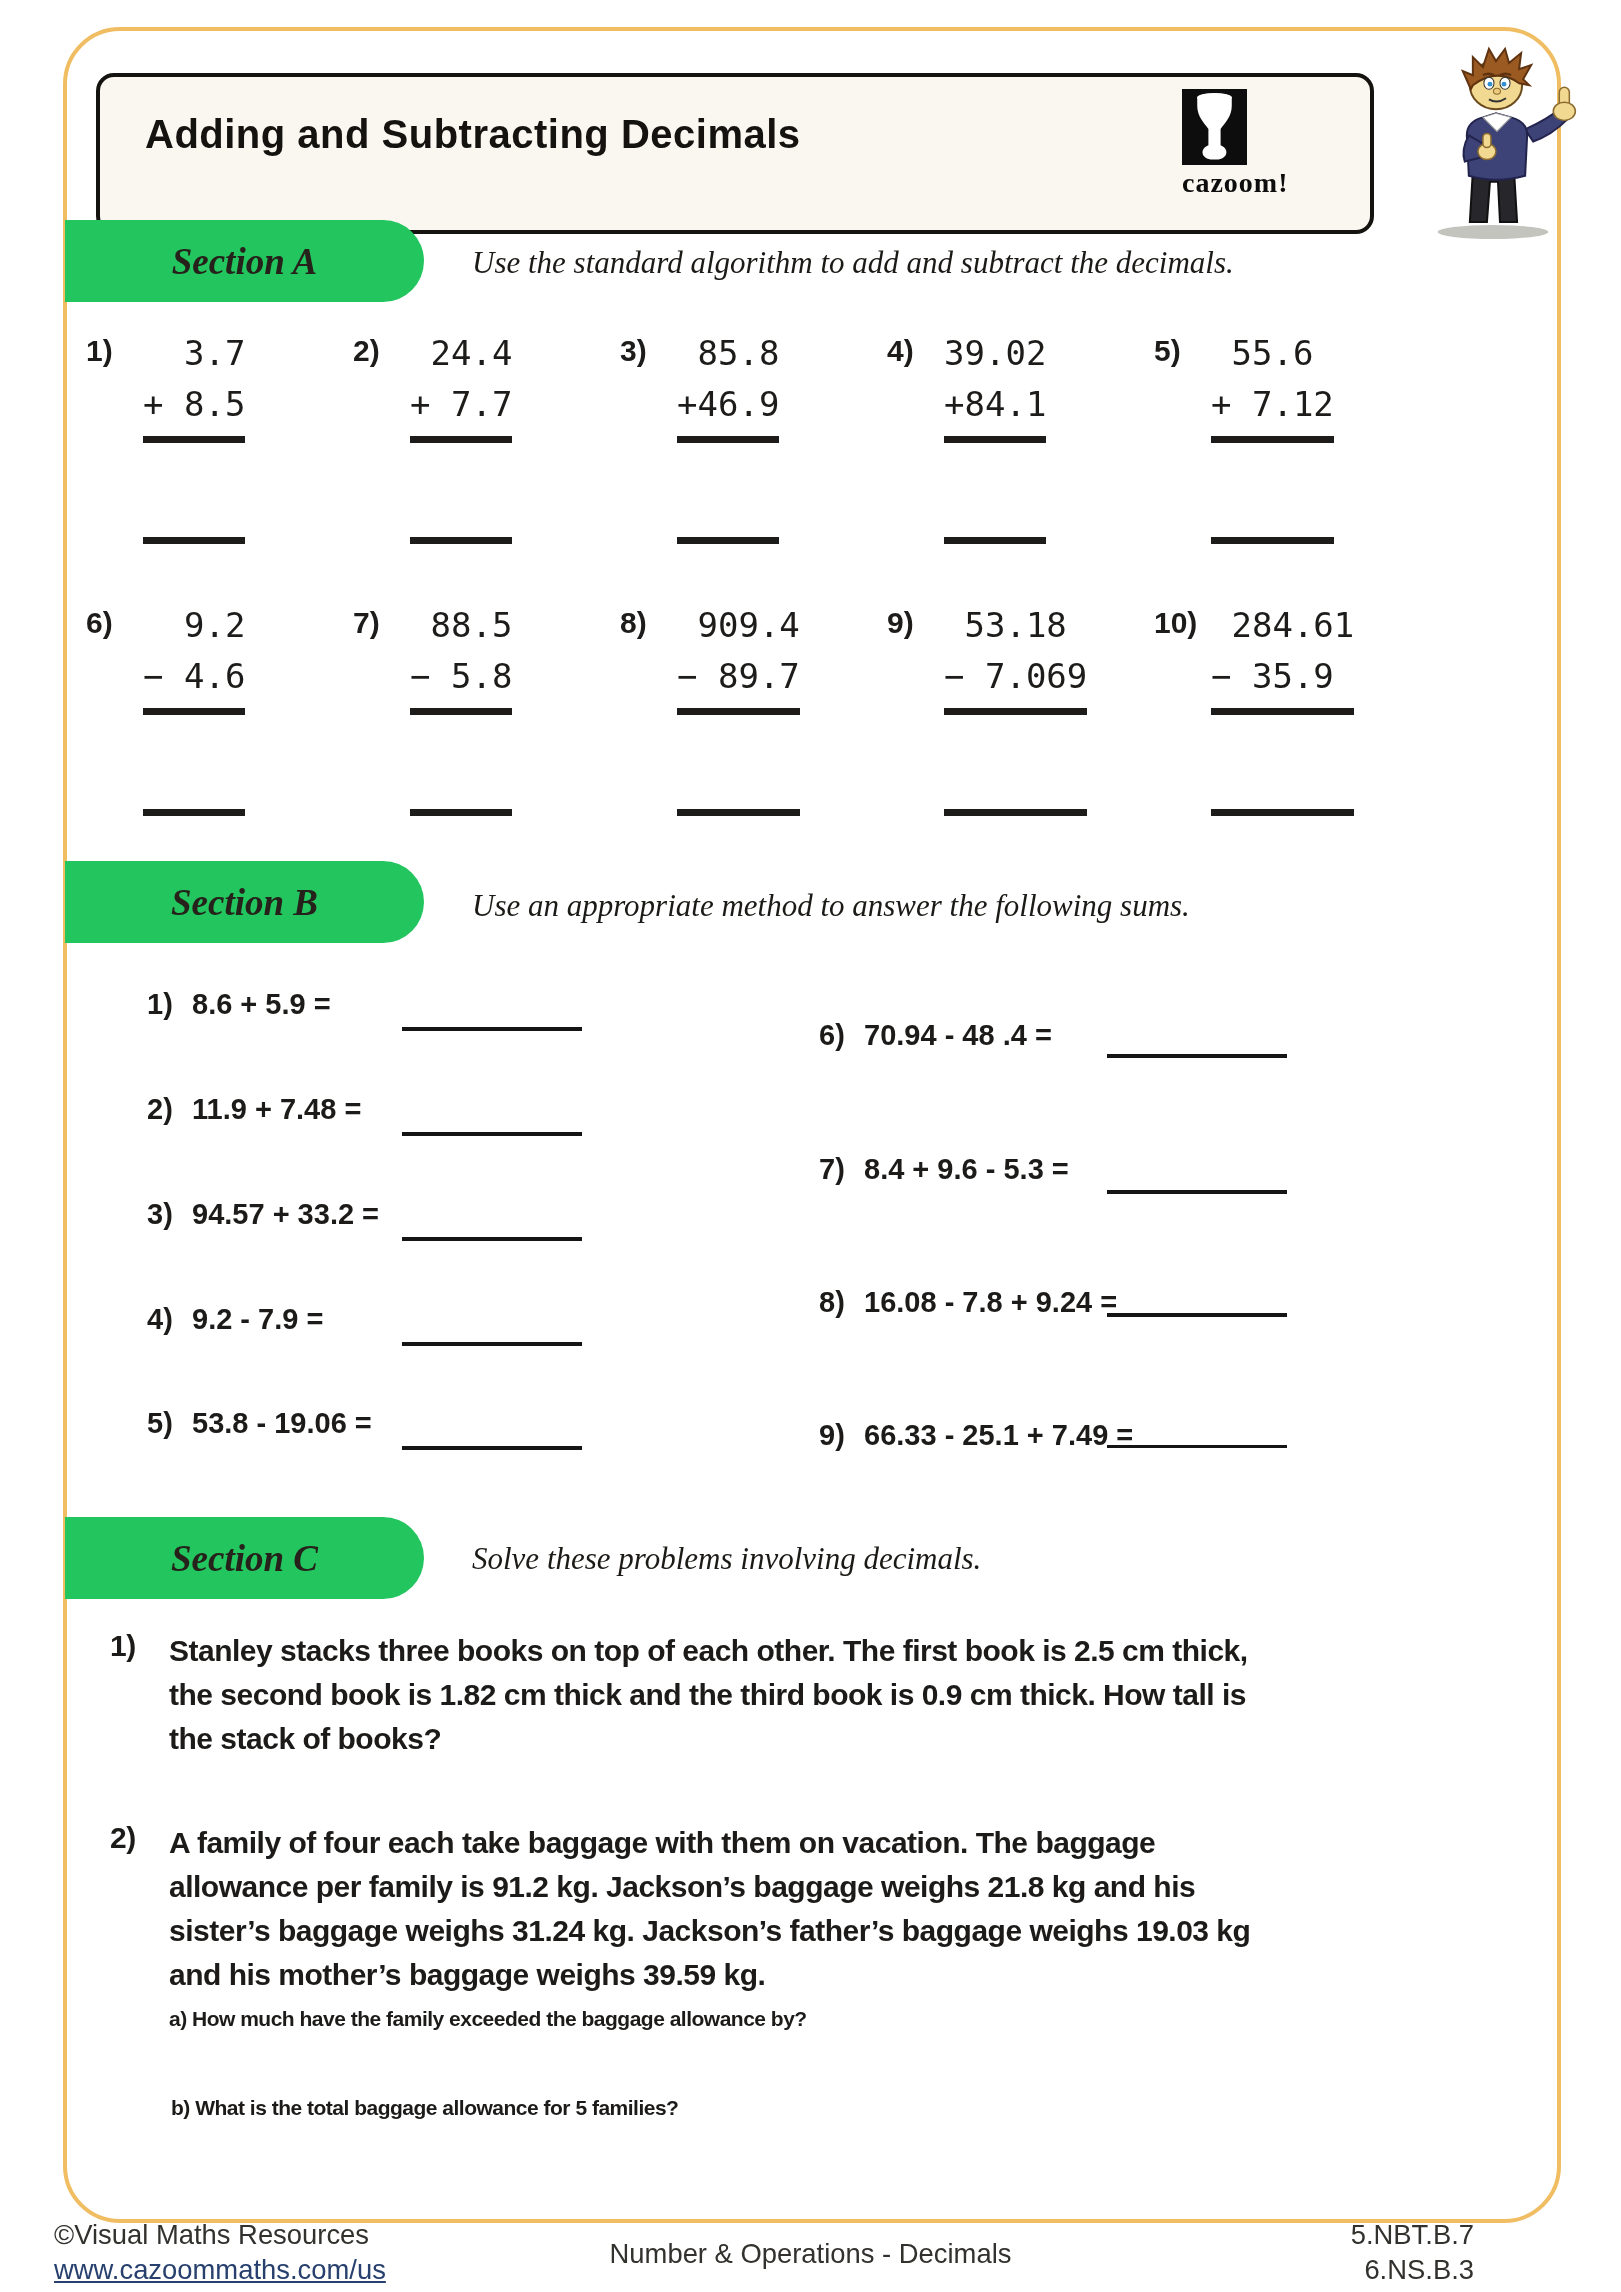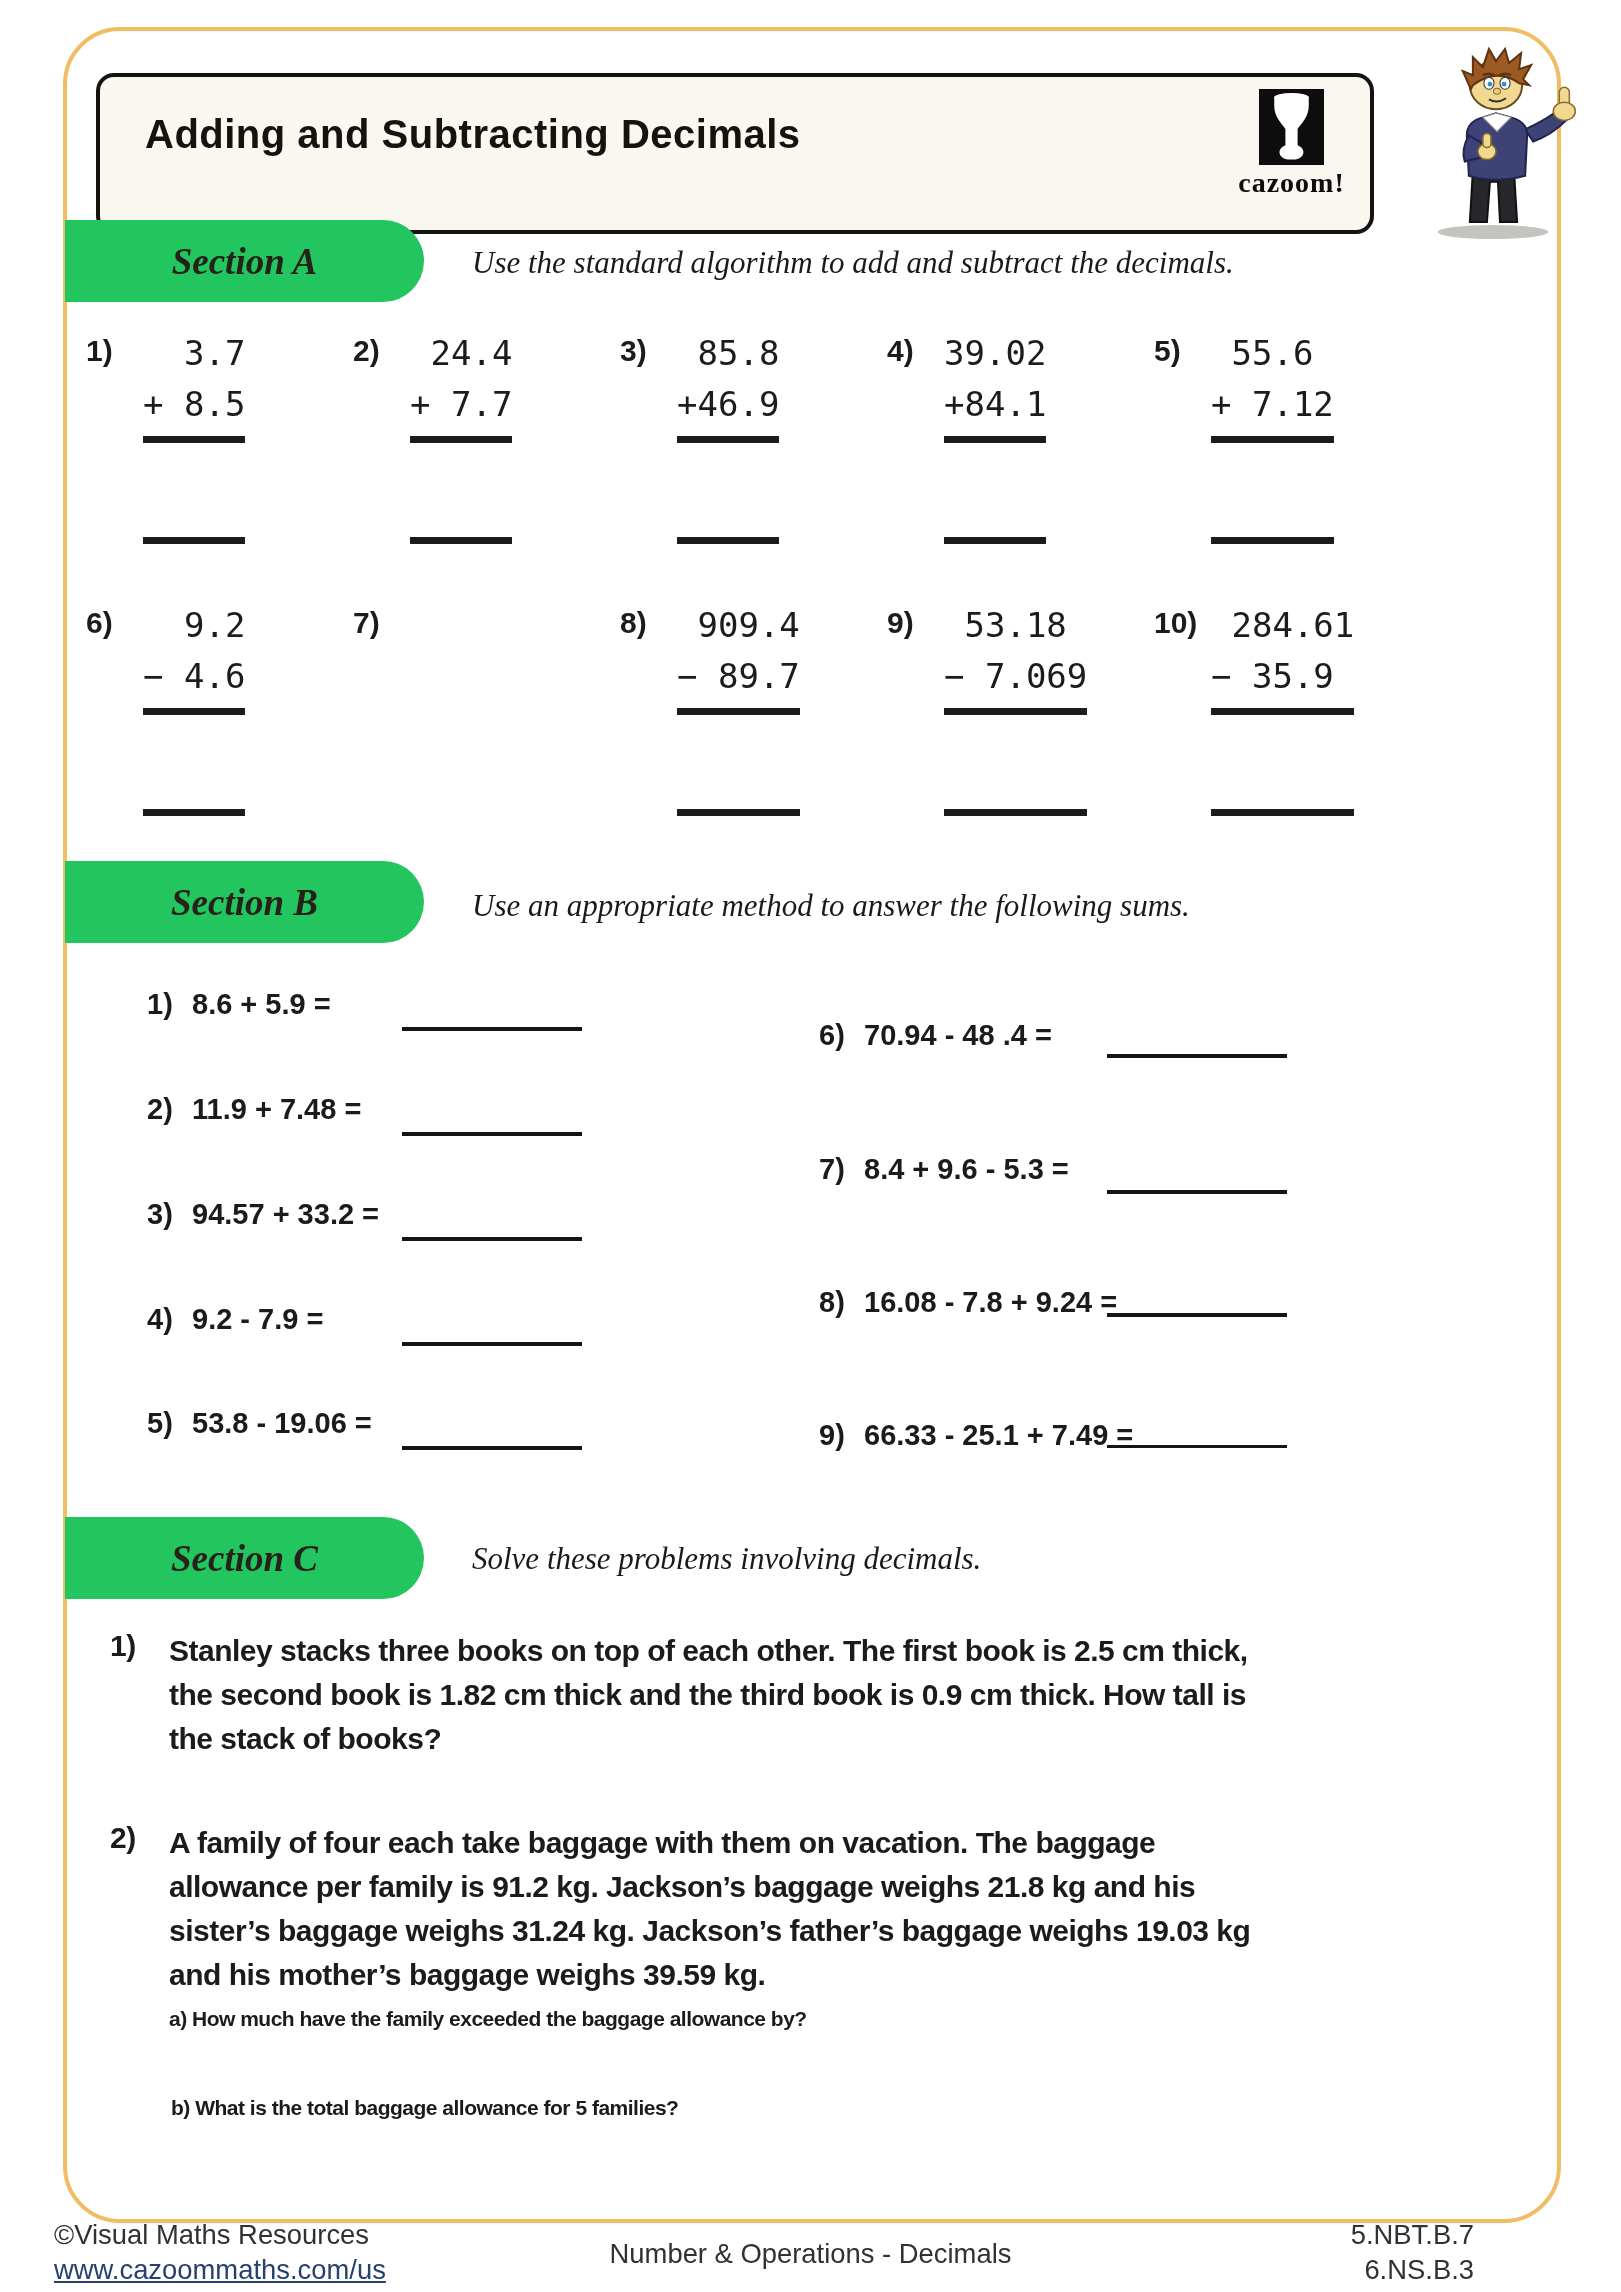--- a/index.html
+++ b/index.html
@@ -7,21 +7,21 @@
   .sheet { position:relative; width:1621px; height:2293px; overflow:hidden; background:#fff; }
 
   .page-border { position:absolute; left:63px; top:27.4px; width:1498px; height:2196px;
     border:4.9px solid #f0bd62; border-radius:57px; }
 
   
   .title-box { position:absolute; left:96px; top:73px; width:1278px; height:161px;
     background:#f9f7f0; border:4.9px solid #14130f; border-radius:18px; }
   .title-box h1 { position:absolute; left:45px; top:35px; font-size:40px; font-weight:bold;
     letter-spacing:0.5px; color:#14130f; }
-  .logo { position:absolute; left:1123px; top:11.8px; width:137px; text-align:center; }
+  .logo { position:absolute; left:1082px; top:11.8px; width:137px; }
   .logo .logo-sq { display:inline-block; width:65px; height:76px; background:#0d0d0d; }
   .logo .logo-text { font-family:"Liberation Serif",serif; font-weight:bold; font-size:28px;
     color:#0d0d0d; letter-spacing:1px; margin-top:-2px; }
 
   .mascot { position:absolute; left:1400px; top:45px; width:202px; height:196px; }
 
   
   .sec-label { position:absolute; left:65px; width:359px; height:82px; background:#22c55e;
     border-radius:0 41px 41px 0; display:flex; align-items:center; justify-content:center; }
   .sec-label span { font-family:"Liberation Serif",serif; font-style:italic; font-weight:bold;
@@ -162,20 +162,26 @@
       <span class="a-label">6)</span>
       <span class="a-col">
           <pre class="a-num">  9.2
 − 4.6</pre>
         <div class="a-sumline"></div>
         <div class="a-ansline"></div>
         </span>
     </div>
     <div class="a-prob">
       <span class="a-label">7)</span>
+      <span class="a-col">
+          <pre class="a-num"> 88.5
+− 5.8</pre>
+        <div class="a-sumline"></div>
+        <div class="a-ansline"></div>
+        </span>
     </div>
     <div class="a-prob">
       <span class="a-label">8)</span>
       <span class="a-col">
           <pre class="a-num"> 909.4
 − 89.7</pre>
         <div class="a-sumline"></div>
         <div class="a-ansline"></div>
         </span>
     </div>

